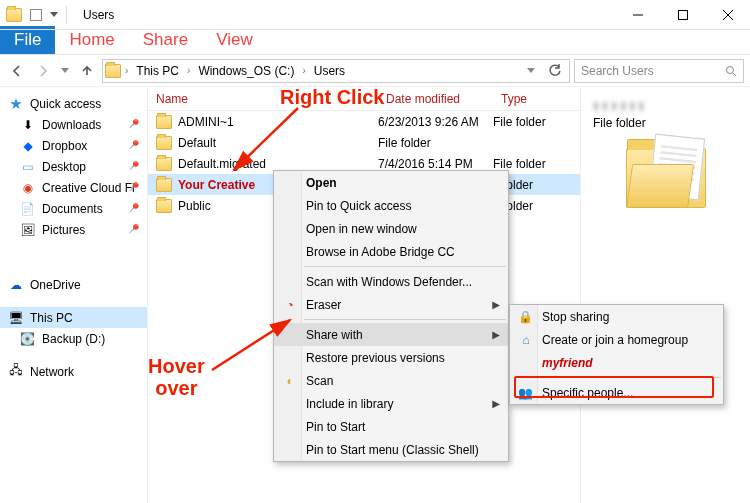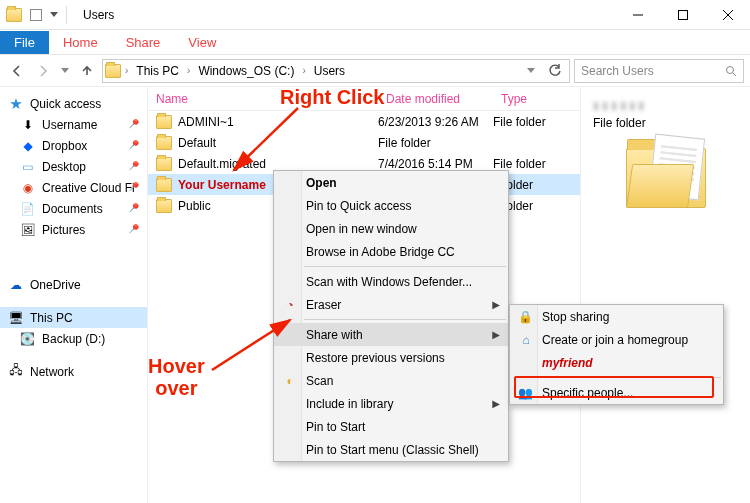--- a/index.html
+++ b/index.html
@@ -8,21 +8,21 @@
   .titlebar .qat { display:flex; align-items:center; gap:8px; padding:0 6px; }
   .folder-icon { width:16px; height:14px; background:linear-gradient(#ffe9a6,#f7cf5f); border:1px solid #d7b64f; border-radius:1px; position:relative; }
   .folder-icon::before { content:""; position:absolute; top:-3px; left:0; width:7px; height:3px; background:#f7cf5f; border:1px solid #d7b64f; border-bottom:none; border-radius:1px 1px 0 0; }
   .chev-down { width:0;height:0;border-left:4px solid transparent;border-right:4px solid transparent;border-top:5px solid #555; }
   .vsep { width:1px; height:18px; background:#ddd; }
   .title-text { margin-left:8px; font-size:12px; }
   .win-ctrls { position:absolute; right:0; top:0; display:flex; }
   .win-btn { width:45px; height:29px; display:flex; align-items:center; justify-content:center; color:#000; }
   .win-btn svg { width:10px; height:10px; }
 
-  .ribbon-tabs { height:25px; display:flex; align-items:flex-end; border-bottom:1px solid #e5e5e5; font-size:13px; }
+  .ribbon-tabs { height:25px; display:flex; align-items:flex-end; border-bottom:1px solid #e5e5e5; font-size:17px; }
   .file-tab { background:#1979ca; color:#fff; padding:4px 14px; display:flex; align-items:center; }
   .rtab { padding:4px 14px; display:flex; align-items:center; color:#ef4444; }
 
   .addr-row { height:32px; display:flex; align-items:center; padding:3px 6px; gap:4px; border-bottom:1px solid #eee; }
   .nav-btn { width:22px; height:22px; display:flex; align-items:center; justify-content:center; color:#555; border-radius:2px; }
   .nav-btn svg { width:14px; height:14px; }
   .addr-bar { flex:1; height:24px; border:1px solid #ccc; display:flex; align-items:center; padding:0 2px; gap:2px; background:#fff; }
   .crumb { display:flex; align-items:center; padding:0 4px; height:22px; font-size:12px; }
   .crumb-sep { color:#777; padding:0 2px; font-size:10px;}
   .search-box { width:170px; height:24px; border:1px solid #ccc; display:flex; align-items:center; padding:0 6px; color:#888; gap:6px; }
@@ -32,21 +32,21 @@
   .navpane { width:148px; border-right:1px solid #eee; padding:6px 0; overflow:hidden; }
   .nav-group { margin-bottom:12px; }
   .nav-item { display:flex; align-items:center; gap:6px; padding:2px 6px 2px 20px; height:21px; position:relative; white-space:nowrap; }
   .nav-root { padding-left:8px; font-weight:normal; }
   .pin { position:absolute; right:6px; color:#6b95c1; font-size:11px; transform:rotate(45deg); }
   .nav-icn { width:16px; height:16px; display:flex; align-items:center; justify-content:center; }
   .star { color:#2e8fdd; font-size:15px; }
   .nav-sel { background:#cde8ff; }
 
   .content { flex:1; position:relative; }
-  .col-headers { display:flex; height:24px; align-items:center; border-bottom:1px solid #eee; color:#ec4899; font-size:12px; }
+  .col-headers { display:flex; height:24px; align-items:center; border-bottom:1px solid #eee; color:#b91c1c; font-size:12px; }
   .col-headers .ch { padding-left:8px; }
   .file-list { }
   .file-row { display:flex; align-items:center; height:21px; font-size:12px; }
   .file-row .c-name { display:flex; gap:6px; padding-left:8px; }
   .row-sel { background:#cde8ff; }
   .row-sel .c-name span[data-name="file-name"] { font-weight:bold; color:#c00; }
 
   .preview { width:170px; border-left:1px solid #eee; padding:12px; font-size:12px; }
   .big-folder { width:80px; height:60px; margin:18px auto 0; position:relative; }
   .big-folder .back { position:absolute; inset:0; background:linear-gradient(#ffe9a6,#f5d069); border:1px solid #d7b64f; border-radius:2px; }
@@ -169,21 +169,21 @@
   <div class="navpane" data-name="navigation-pane">
     <div class="nav-group">
       <div class="nav-item nav-root" data-name="nav-quick-access">
           <span class="nav-icn" data-name="star-icon">
             <span class="star">★</span>
           </span>
           <span data-name="nav-label">Quick access</span>
         </div>
       <div class="nav-item" data-name="nav-downloads">
           <span class="nav-icn" data-name="downloads-icon">⬇</span>
-          <span data-name="nav-label">Username</span>
+          <span data-name="nav-label">Downloads</span>
           <span class="pin" data-name="pin-icon">📍</span>
         </div>
       <div class="nav-item" data-name="nav-dropbox">
           <span class="nav-icn" data-name="dropbox-icon" style="color:#0062ff">◆</span>
           <span data-name="nav-label">Dropbox</span>
           <span class="pin" data-name="pin-icon">📍</span>
         </div>
       <div class="nav-item" data-name="nav-desktop">
           <span class="nav-icn" data-name="desktop-icon" style="color:#3b9de0">▭</span>
           <span data-name="nav-label">Desktop</span>
@@ -255,21 +255,21 @@
         <div class="c-name" style="width:230px">
             <span class="folder-icon" data-name="folder-icon"></span>
             <span data-name="file-name">Default.migrated</span>
           </div>
         <div style="width:115px" data-name="file-date">7/4/2016 5:14 PM</div>
         <div style="width:80px" data-name="file-type">File folder</div>
       </div>
       <div class="file-row row-sel" data-name="table-row-selected">
         <div class="c-name" style="width:230px">
             <span class="folder-icon" data-name="folder-icon"></span>
-            <span data-name="file-name">Your Username</span>
+            <span data-name="file-name">Your Creative</span>
           </div>
         <div style="width:115px" data-name="file-date"></div>
         <div style="width:80px" data-name="file-type">e folder</div>
       </div>
       <div class="file-row" data-name="table-row">
         <div class="c-name" style="width:230px">
             <span class="folder-icon" data-name="folder-icon"></span>
             <span data-name="file-name">Public</span>
           </div>
         <div style="width:115px" data-name="file-date"></div>

